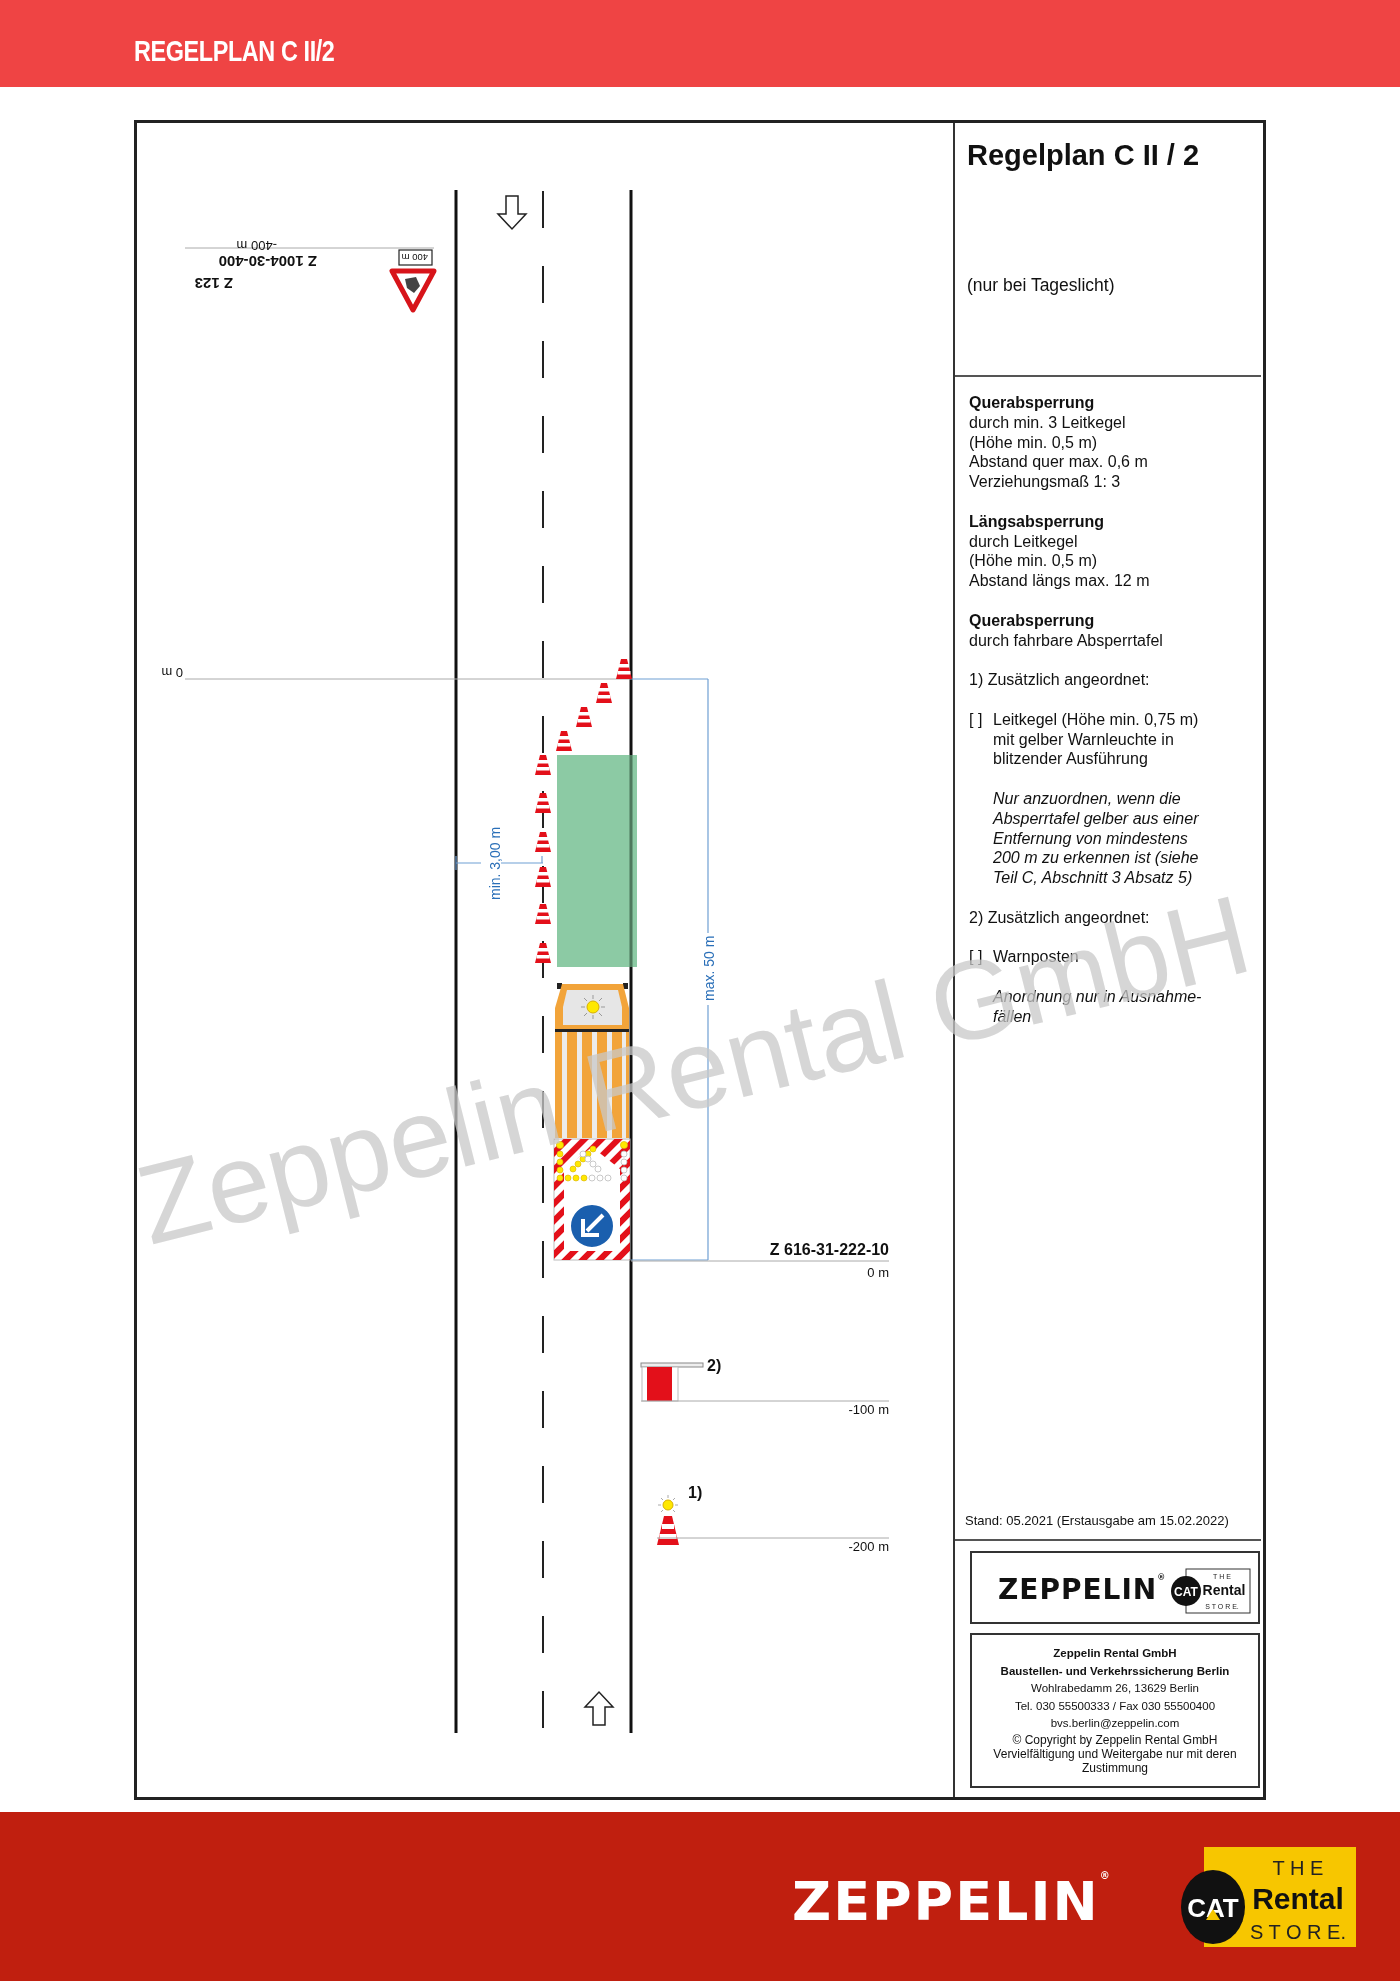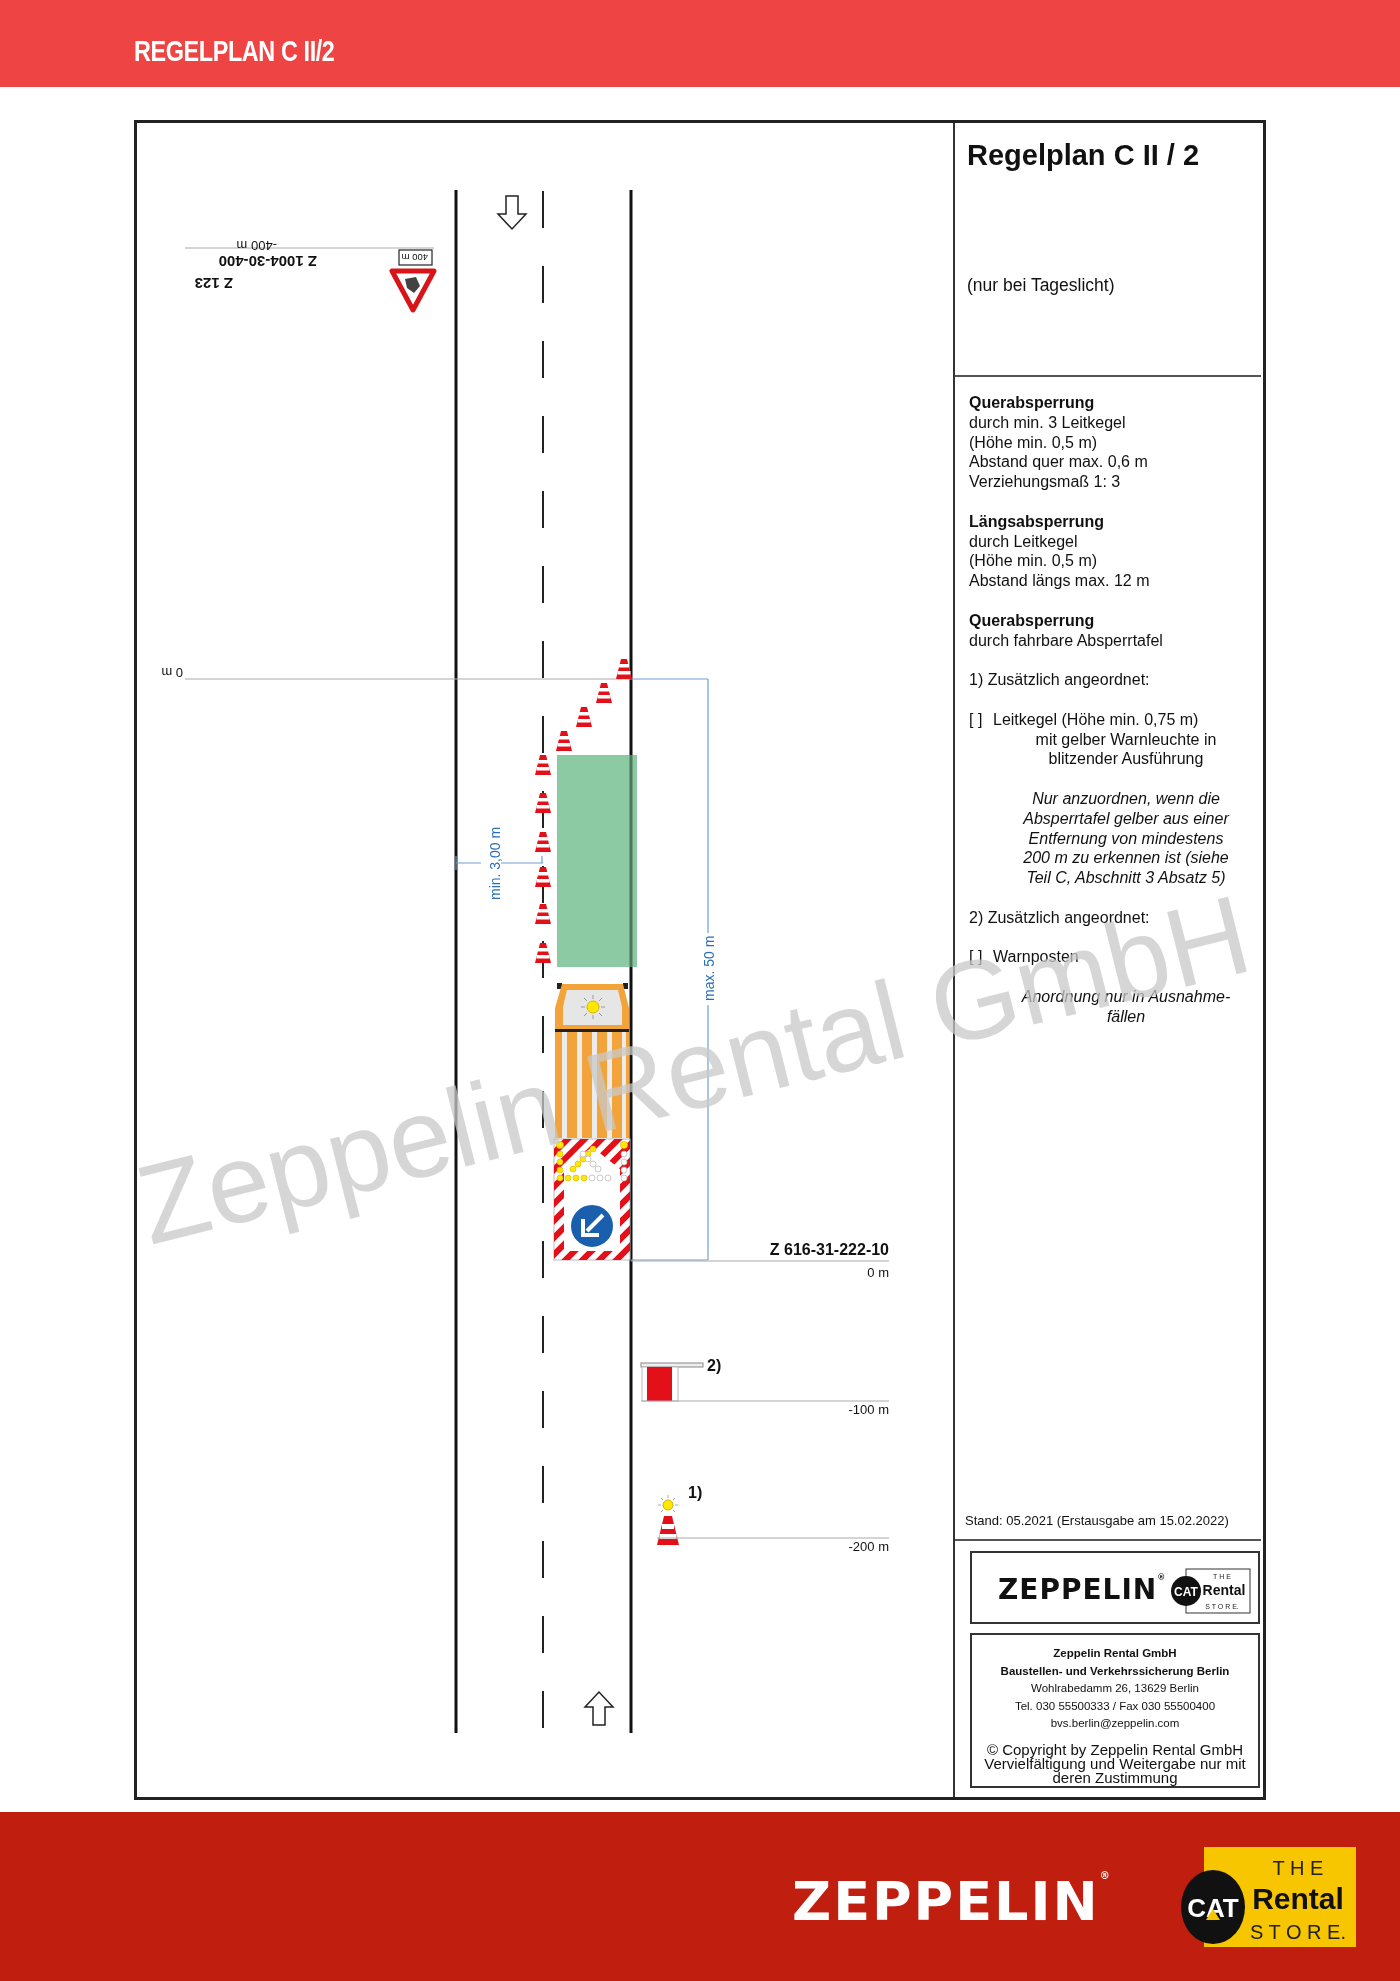--- a/index.html
+++ b/index.html
@@ -14,34 +14,34 @@
   .legend { position: absolute; left: 816px; top: 0; width: 308px; height: 1674px; border-left: 2px solid #333; }
 
   .legend .head { position: absolute; left: 0; top: 0; width: 100%; height: 254px; border-bottom: 2px solid #555; }
   .legend .head .h1 { position: absolute; left: 12px; top: 16px; font-weight: 700; font-size: 29px; }
   .legend .head .sub { position: absolute; left: 12px; top: 86px; font-size: 17.5px; line-height: 21px; width: 300px; }
   .legend .head .note { position: absolute; left: 12px; top: 152px; font-size: 17.5px; }
 
   .legend .body { position: absolute; left: 14px; top: 270px; width: 290px; font-size: 16px; line-height: 19.8px; }
   .legend .body .blk { margin-bottom: 19.8px; }
   .legend .body .b { font-weight: 700; }
-  .legend .body .ind { padding-left: 24px; text-align: center; }
+  .legend .body .ind { padding-left: 24px; }
   .legend .body .it { font-style: italic; }
   .legend .body .row { display: flex; }
   .legend .body .row .br { width: 24px; flex: 0 0 24px; }
 
   .stand { position: absolute; left: 10px; top: 1390px; font-size: 13px; }
   .stand-sep { position: absolute; left: 0; top: 1416px; width: 100%; height: 2px; background: #555; }
   .logo-box { position: absolute; left: 15px; top: 1428px; width: 290px; height: 73px; border: 2px solid #333; }
   .logo-box .zep { position: absolute; left: 26px; top: 20px; font-weight: 900; font-size: 28px; letter-spacing: 1px; font-family: "DejaVu Sans", sans-serif; }
   .logo-box .reg { font-size: 8px; vertical-align: top; }
   .logo-box .cat { position: absolute; left: 196px; top: 14px; width: 84px; height: 48px; }
   .addr-box { position: absolute; left: 15px; top: 1510px; width: 290px; height: 155px; border: 2px solid #333; text-align: center; font-size: 11.5px; line-height: 17.5px; padding-top: 10px; font-family: "Liberation Sans", sans-serif; }
   .addr-box .b { font-weight: 700; }
-  .addr-box .copy { margin-top: 10px; font-size: 15px; line-height: 14px; }
+  .addr-box .copy { font-size: 12px; line-height: 14px; }
 
   .bottom-bar { position: absolute; left: 0; top: 1812px; width: 1400px; height: 169px; background: #c01f0f; }
   .bottom-bar .zep { position: absolute; left: 792px; top: 58px; color: #fff; font-weight: 900; font-size: 54px; letter-spacing: 2px; font-family: "DejaVu Sans", sans-serif; }
   .bottom-bar .zep .reg { font-size: 10px; vertical-align: top; }
   .bottom-bar .cat-store { position: absolute; left: 1168px; top: 35px; width: 190px; height: 100px; }
 
   svg text { font-family: "Liberation Sans", sans-serif; }
   .watermark { position: absolute; left: 0; top: 0; width: 1400px; height: 1981px; pointer-events: none; }
 </style>
 </head>

